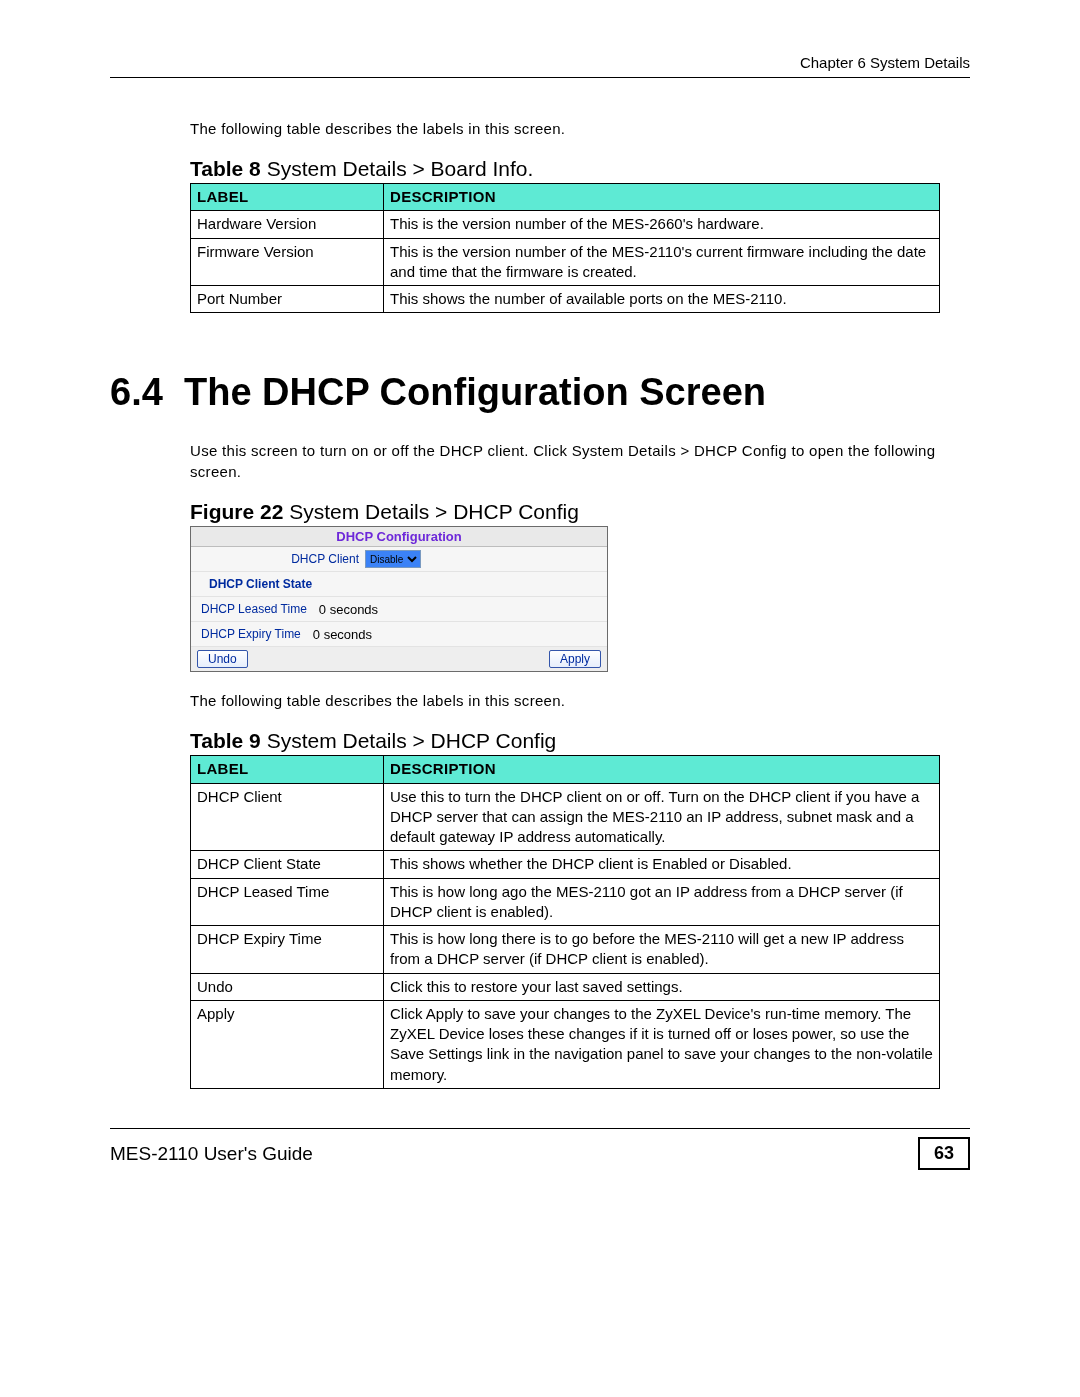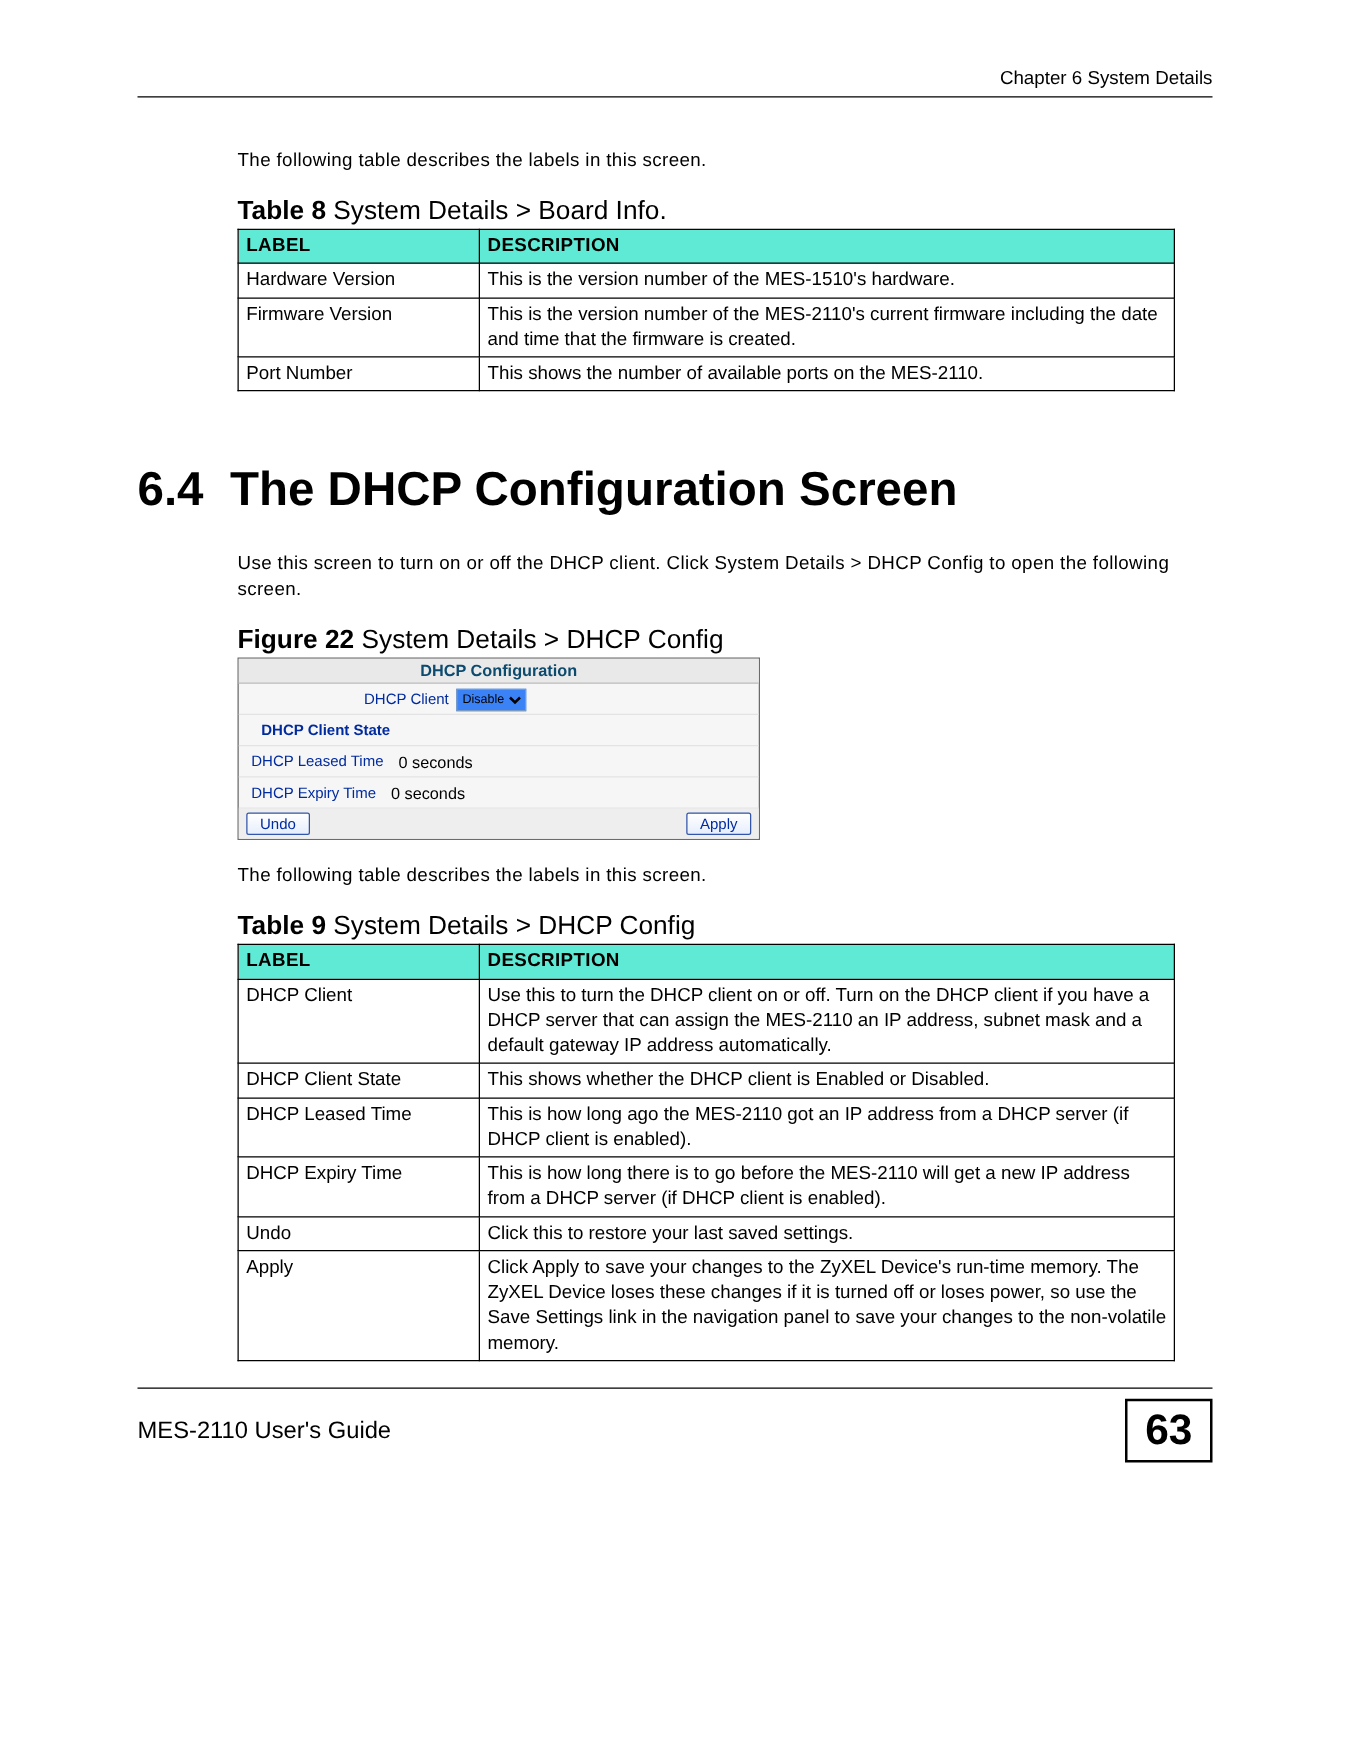--- a/index.html
+++ b/index.html
@@ -77,21 +77,21 @@
     border: 1px solid #6b6b6b;
     width: 416px;
     font-family: Verdana, Arial, sans-serif;
     font-size: 12.5px;
     background: #f6f6f6;
     margin-bottom: 18px;
   }
   .config-panel .title-row {
     text-align: center;
     font-weight: bold;
-    color: #0c4a6e;
+    color: #6d28d9;
     background: #e9e9e9;
     padding: 2px 0;
     border-bottom: 1px solid #bdbdbd;
     font-size: 13px;
   }
   .config-panel .row {
     display: flex;
     align-items: center;
     padding: 2px 8px;
     border-bottom: 1px solid #e3e3e3;
@@ -153,21 +153,21 @@
     display: flex;
     justify-content: space-between;
     align-items: center;
   }
   .footer-left {
     font-size: 19px;
   }
   .page-num-box {
     border: 2px solid #000;
     padding: 4px 14px;
-    font-size: 34px;
+    font-size: 18px;
     font-weight: bold;
   }
 </style>
 </head>
 <body>
 
 <div class="page">
 
   <div class="chapter-header">Chapter 6 System Details</div>
   <hr class="top-rule">
@@ -179,21 +179,21 @@
       <span class="bold">Table 8</span><span>   System Details &gt; Board Info.</span>
     </p>
     <table class="desc-table">
       <tbody>
           <tr>
         <th>LABEL</th>
         <th>DESCRIPTION</th>
       </tr>
       <tr>
         <td>Hardware Version</td>
-        <td>This is the version number of the MES-1510's hardware.</td>
+        <td>This is the version number of the MES-2660's hardware.</td>
       </tr>
       <tr>
         <td>Firmware Version</td>
         <td>This is the version number of the MES-2110's current firmware including the date and time that the firmware is created.</td>
       </tr>
       <tr>
         <td>Port Number</td>
         <td>This shows the number of available ports on the MES-2110.</td>
       </tr>
     </tbody>

